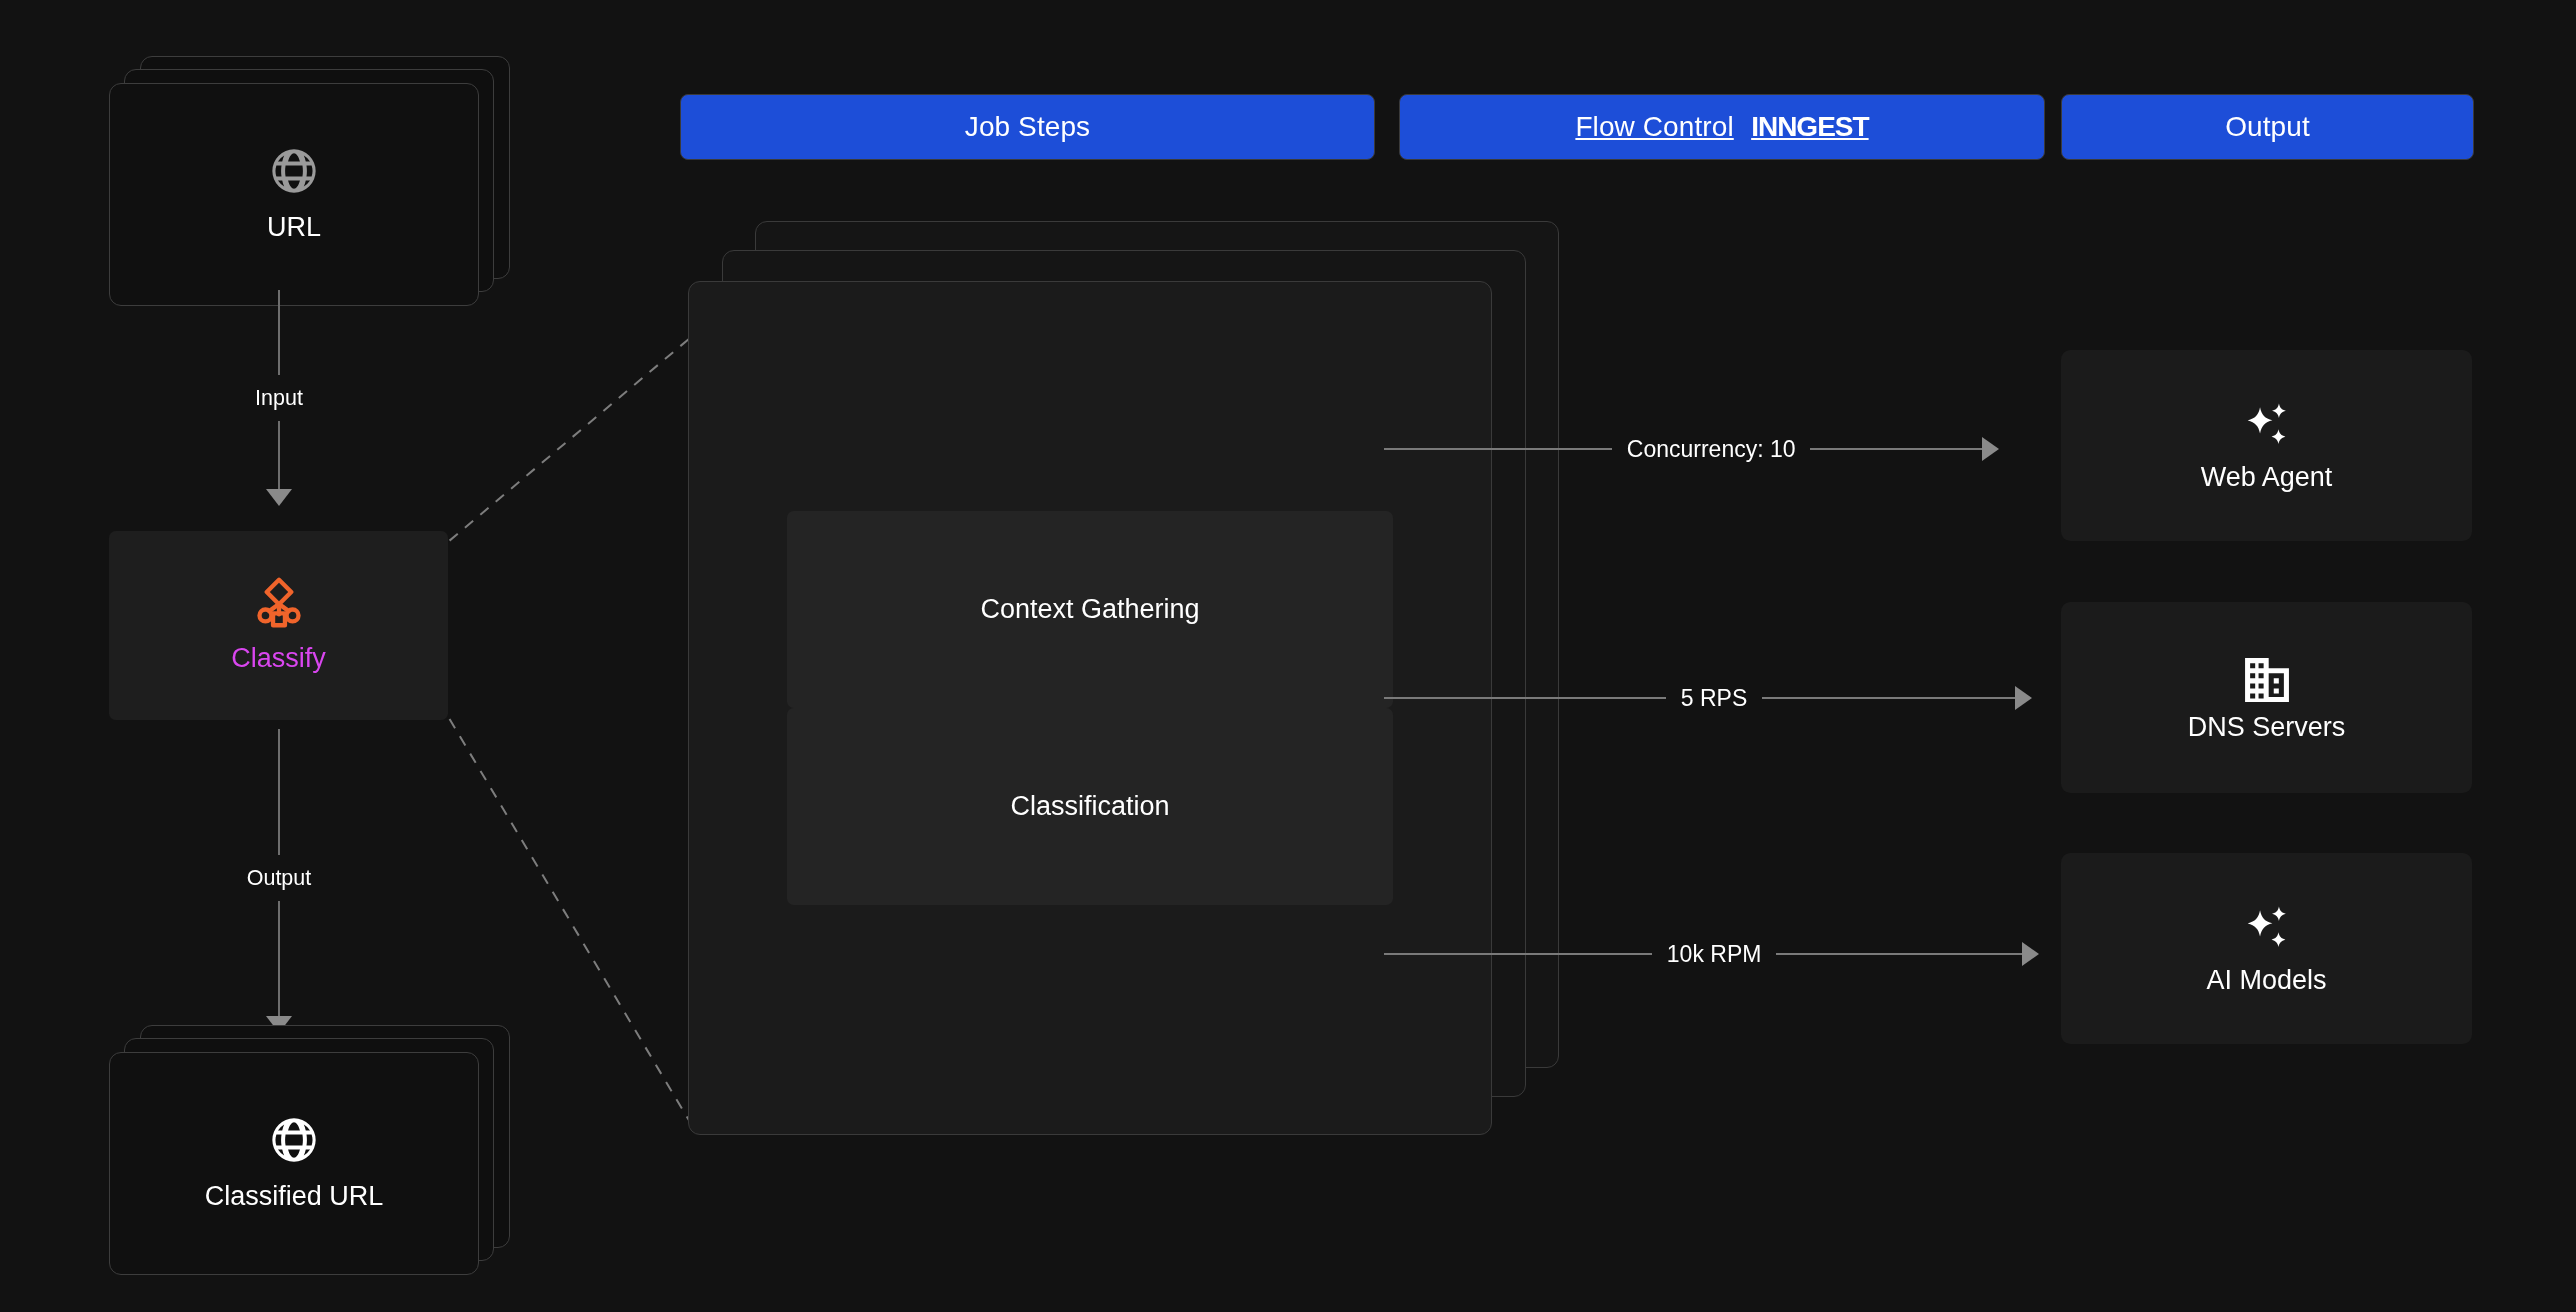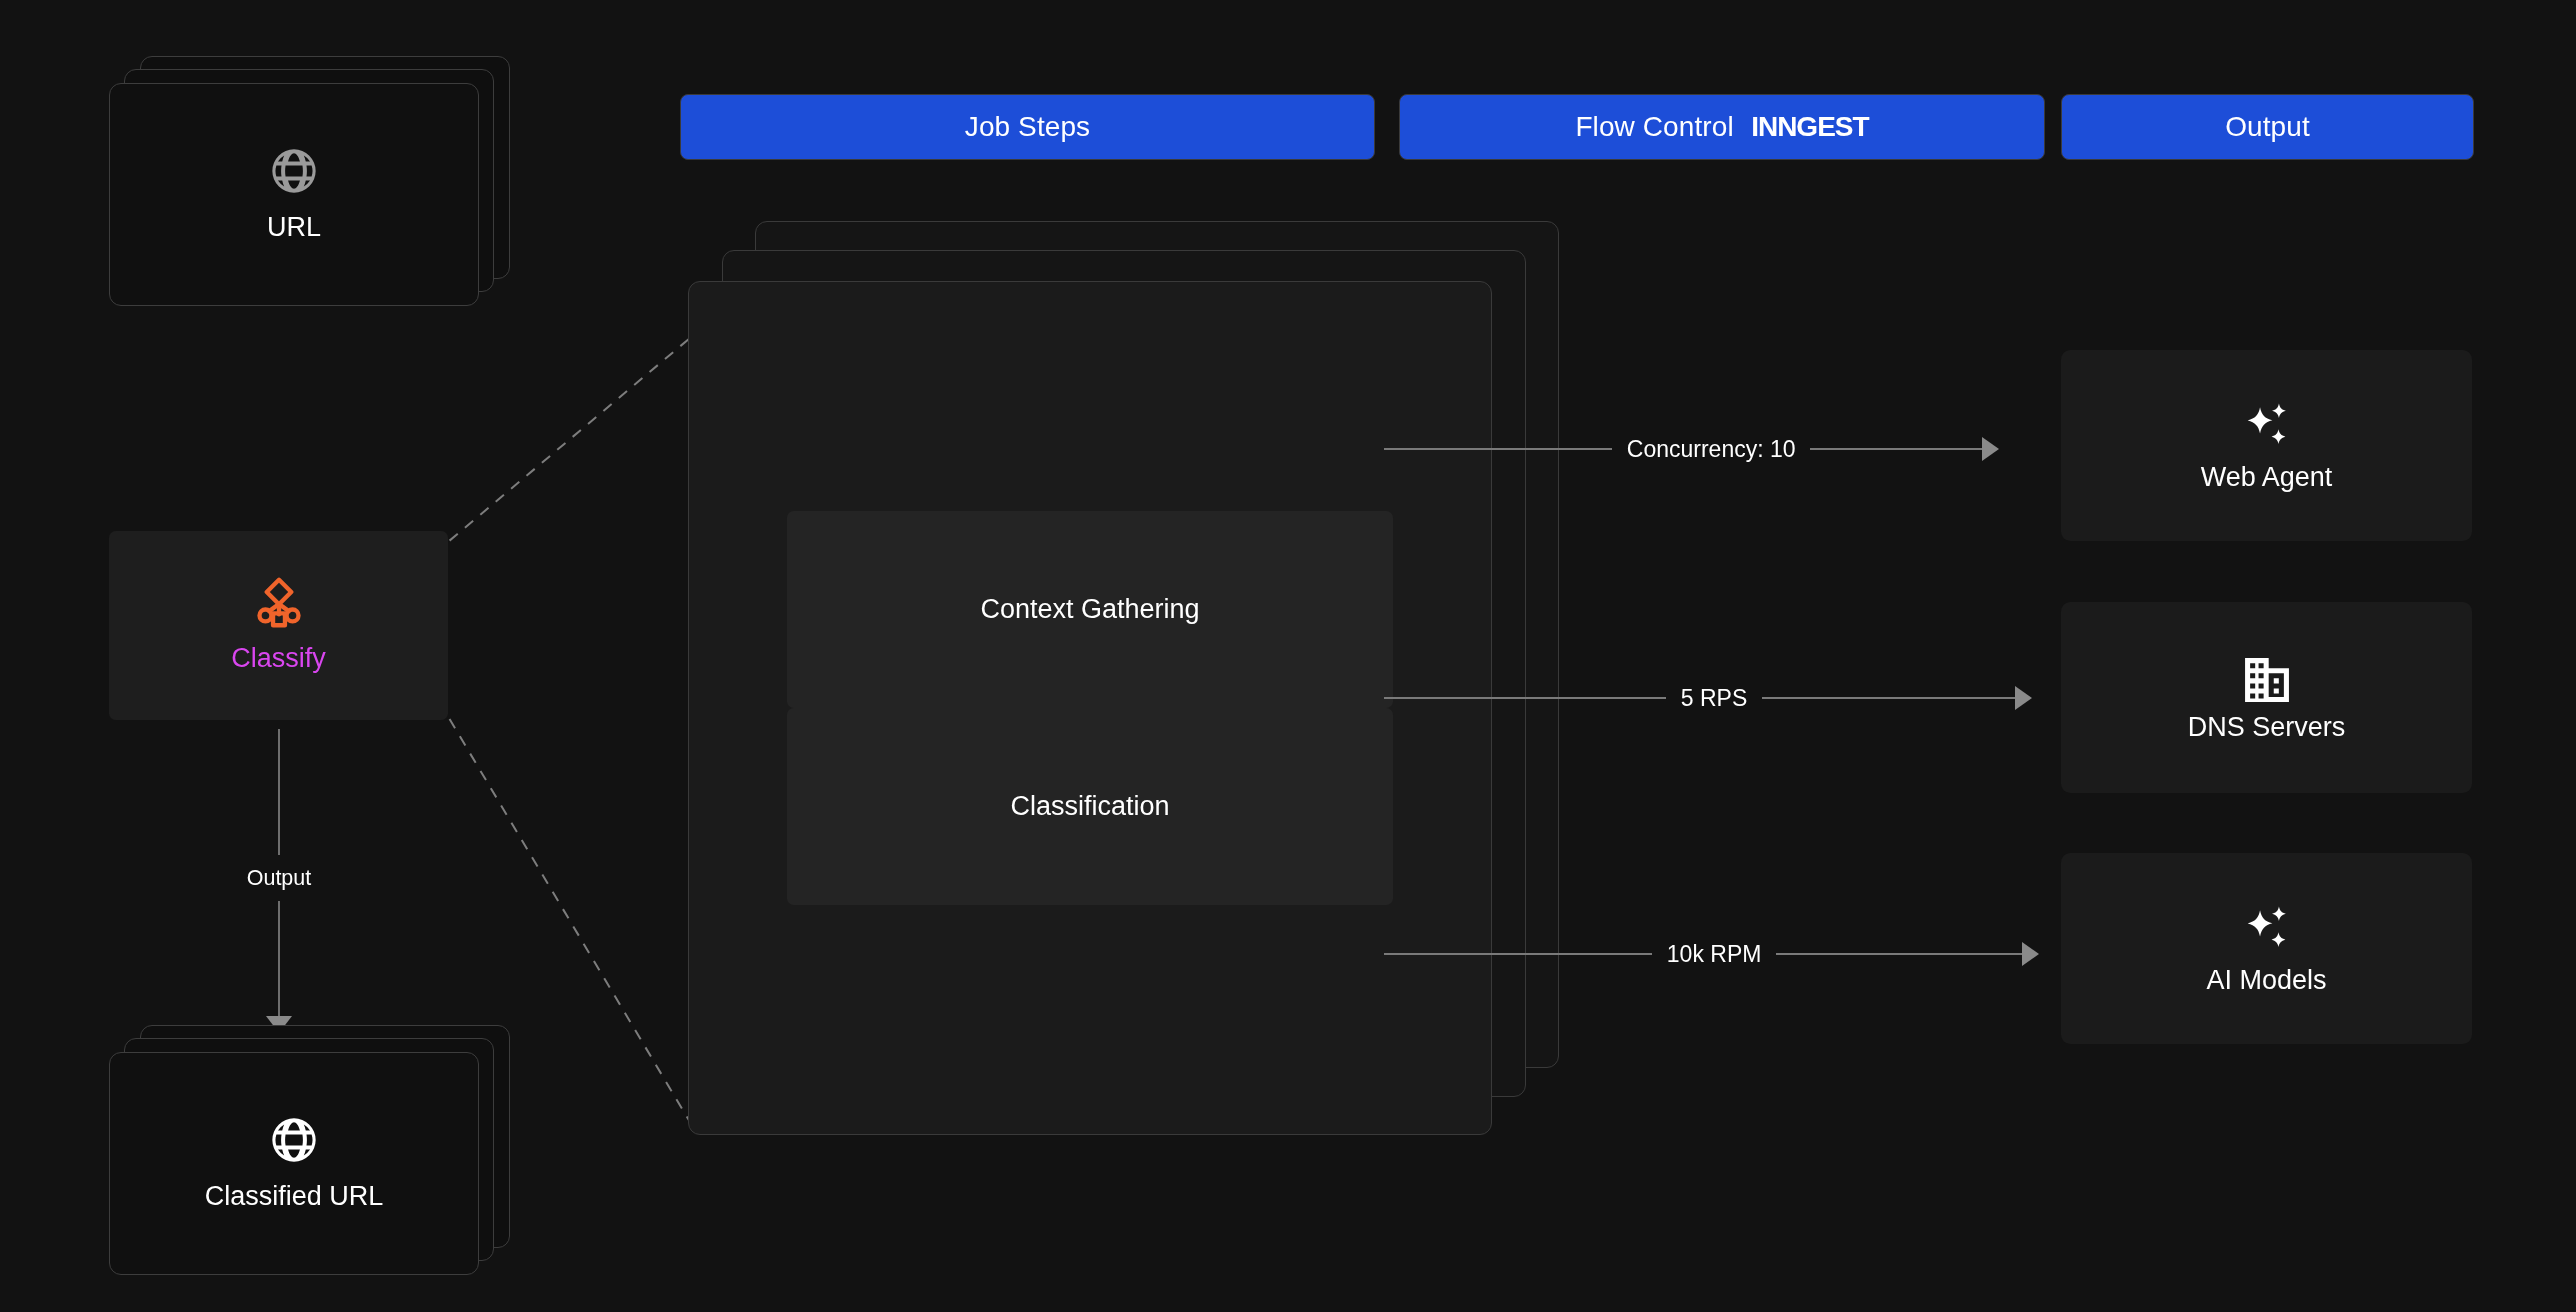--- a/index.html
+++ b/index.html
@@ -29,21 +29,21 @@
     background: #1d4ed8;
     display: flex;
     align-items: center;
     justify-content: center;
     gap: 17.4px;
     color: #ffffff;
     font-size: 28px;
     letter-spacing: 0.1px;
   }
   #hdr-jobsteps { left: 680px; width: 693px; }
-  #hdr-flow     { left: 1399px; width: 644px; }
+  #hdr-flow     { left: 1399px; width: 644px; text-decoration: underline; }
   #hdr-context  { left: 2061px; width: 411px; }
 
   .wordmark {
     font-weight: bold;
     font-size: 28px;
     letter-spacing: -1px;
     color: #ffffff;
   }
 
   
@@ -241,20 +241,26 @@
     <div class="sheet s1">
       <span>
         <svg class="icon" width="50" height="50" viewBox="0 0 24 24" fill="#9a9a9a">
           <path d="M12 1.6a10.4 10.4 0 1 0 0 20.8 10.4 10.4 0 0 0 0-20.8zm0 1.9c1.05 0 2.2 1.45 2.85 3.95H9.15C9.8 4.95 10.95 3.5 12 3.5zM7.3 4.6a13.2 13.2 0 0 0-.95 2.85H4.3A8.6 8.6 0 0 1 7.3 4.6zm9.4 0a8.6 8.6 0 0 1 3 2.85h-2.05A13.2 13.2 0 0 0 16.7 4.6zM3.55 9.35h2.45A20 20 0 0 0 5.8 12c0 .92.07 1.8.2 2.65H3.55A8.5 8.5 0 0 1 3.1 12c0-.92.16-1.8.45-2.65zm4.4 0h8.1c.14.84.22 1.72.22 2.65s-.08 1.81-.22 2.65h-8.1A17.5 17.5 0 0 1 7.73 12c0-.93.08-1.81.22-2.65zm10.05 0h2.45c.29.85.45 1.73.45 2.65s-.16 1.8-.45 2.65H18A20 20 0 0 0 18.2 12c0-.9-.07-1.79-.2-2.65zM4.3 16.55h2.05c.24 1.05.56 2.01.95 2.85a8.6 8.6 0 0 1-3-2.85zm4.85 0h5.7c-.65 2.5-1.8 3.95-2.85 3.95s-2.2-1.45-2.85-3.95zm8.5 0h2.05a8.6 8.6 0 0 1-3 2.85c.39-.84.71-1.8.95-2.85z"></path>
         </svg>
       </span>
       <span class="card-label">URL</span>
     </div>
   </div>
 
+  <div id="conn-input" class="vconn">
+    <div class="seg" style="height:85px;"></div>
+    <div class="vlabel">Input</div>
+    <div class="seg" style="height:68px;"></div>
+    <div class="arrowhead"></div>
+  </div>
 
   <div id="classify-node">
     <span>
       <svg class="icon" width="52" height="52" viewBox="0 0 48 48" fill="none" stroke="#F0642B" stroke-width="4" stroke-linejoin="round">
         <rect x="24" y="2.5" width="16" height="16" transform="rotate(45 24 2.5)"></rect>
         <path d="M24 25v9.5" stroke-linecap="round"></path>
         <path d="M24 25l-9 6.5M24 25l9 6.5" stroke-linecap="round"></path>
         <circle cx="11.5" cy="35.5" r="5.5"></circle>
         <circle cx="36.5" cy="35.5" r="5.5"></circle>
         <rect x="18.5" y="33.5" width="11" height="11"></rect>

